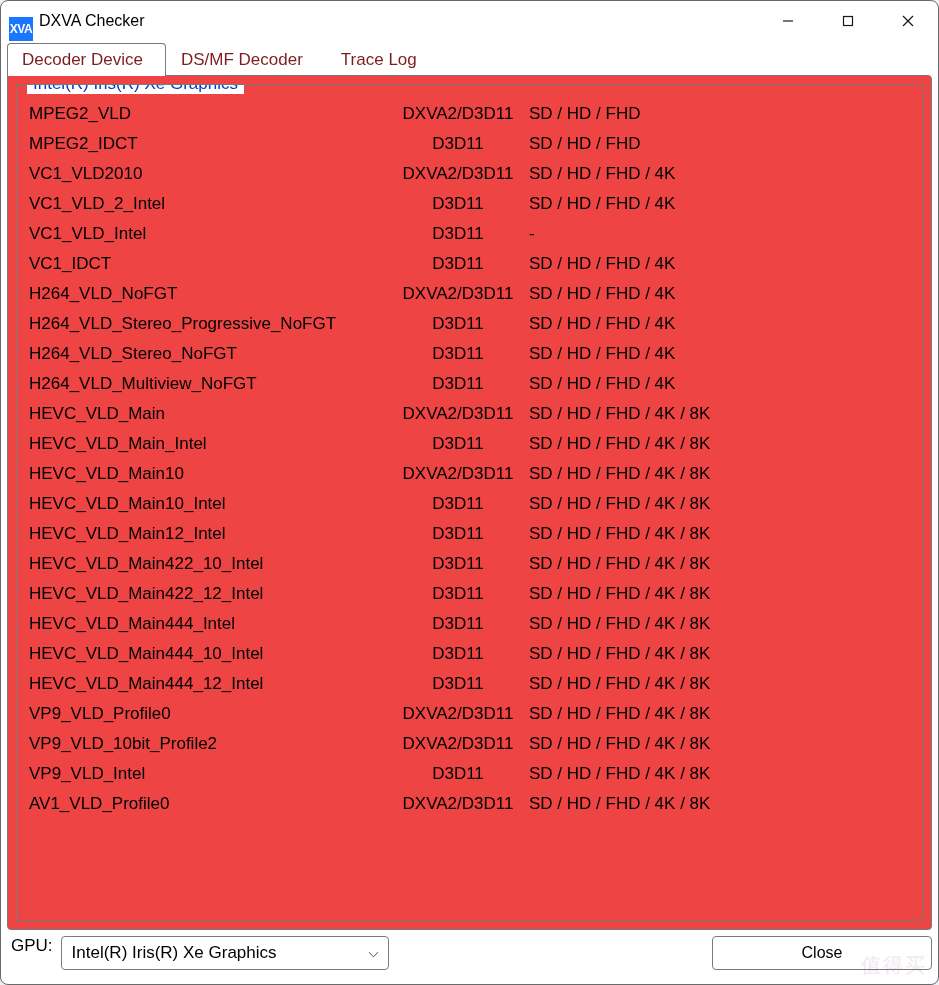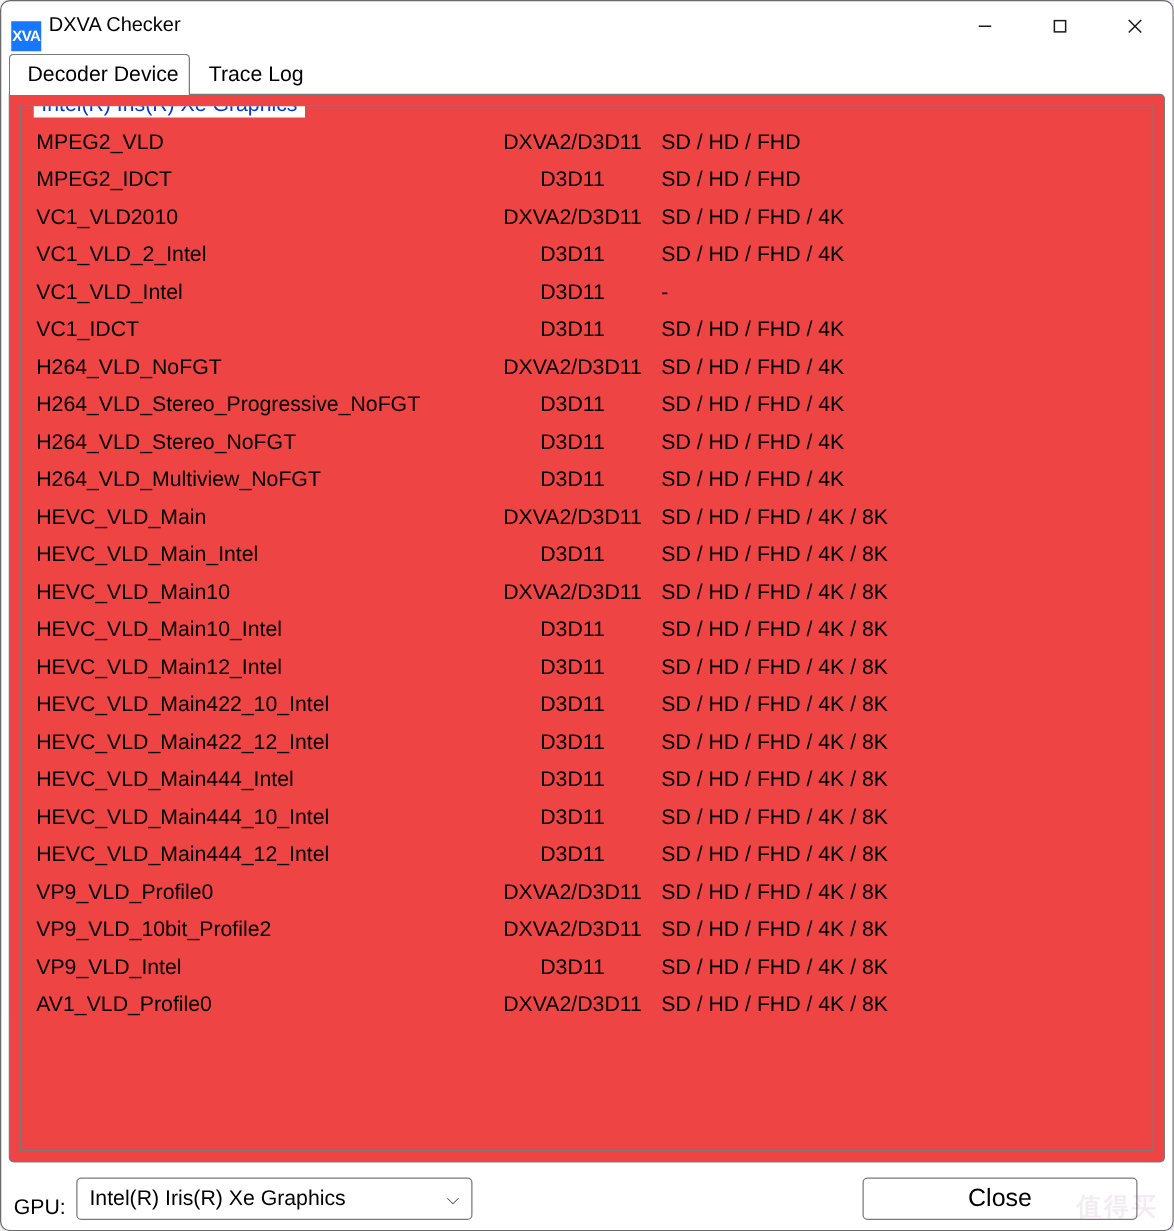--- a/index.html
+++ b/index.html
@@ -44,23 +44,23 @@
   }
   .win-btn svg { width: 12px; height: 12px; stroke: #1a1a1a; stroke-width: 1.2; fill: none; }
 
   
   .tabbar {
     height: 34px;
     display: flex; align-items: flex-end;
     padding: 0 6px;
   }
   .tab {
-    padding: 6px 8px 6px 14px;
+    padding: 6px 22px 6px 14px;
     font-size: 17px;
-    color: #000000;
+    color: #7f1d1d;
     border: 1px solid transparent;
     border-bottom: none;
     cursor: pointer;
     position: relative; top: 1px;
     background: #fff;
   }
   .tab.active {
     border-color: #7a7a7a;
     border-radius: 4px 4px 0 0;
     background: #fff;
@@ -101,22 +101,22 @@
     line-height: 20px;
     white-space: nowrap;
   }
   .col-codec { width: 370px; }
   .col-api   { width: 130px; text-align: center; }
   .col-res   { }
 
   
   .bottombar {
     height: 48px;
-    display: flex; align-items: flex-end;
-    padding: 0 28px 8px 10px;
+    display: flex; align-items: flex-start;
+    padding: 0 6px 8px 10px;
     gap: 8px;
   }
   .label-gpu { font-size: 17px; }
   .gpu-select {
     flex: 1;
     height: 34px;
     max-width: 400px;
     border: 1px solid #7a7a7a;
     border-radius: 4px;
     background: #fff;
@@ -127,21 +127,21 @@
     justify-content: space-between;
   }
   .chev { font-size: 13px; color: #333; }
   .bottombar .spacer2 { flex: 1; }
   .close-btn {
     width: 220px; height: 34px;
     border: 1px solid #7a7a7a;
     border-radius: 4px;
     background: #fff;
     display: flex; align-items: center; justify-content: center;
-    font-size: 20px;
+    font-size: 16px;
     cursor: pointer;
     position: relative;
   }
   .watermark {
     position: absolute;
     right: 12px; bottom: 6px;
     font-size: 20px;
     font-weight: 700;
     color: #701a75;
     opacity: 0.08;
@@ -171,20 +171,21 @@
     <span class="win-btn close">
       <svg viewBox="0 0 12 12">
           <line x1="1" y1="1" x2="11" y2="11"></line>
           <line x1="11" y1="1" x2="1" y2="11"></line>
         </svg>
     </span>
   </div>
 
   <div class="tabbar">
     <div class="tab active">Decoder Device</div>
+    <div class="tab">DS/MF Decoder</div>
     <div class="tab">Trace Log</div>
   </div>
 
   <div class="panel">
     <div class="groupbox">
       <div class="group-legend">Intel(R) Iris(R) Xe Graphics</div>
       <table class="codec-table">
         <tbody id="codec-tbody">
             <tr>
               <td class="col-codec">MPEG2_VLD</td>

